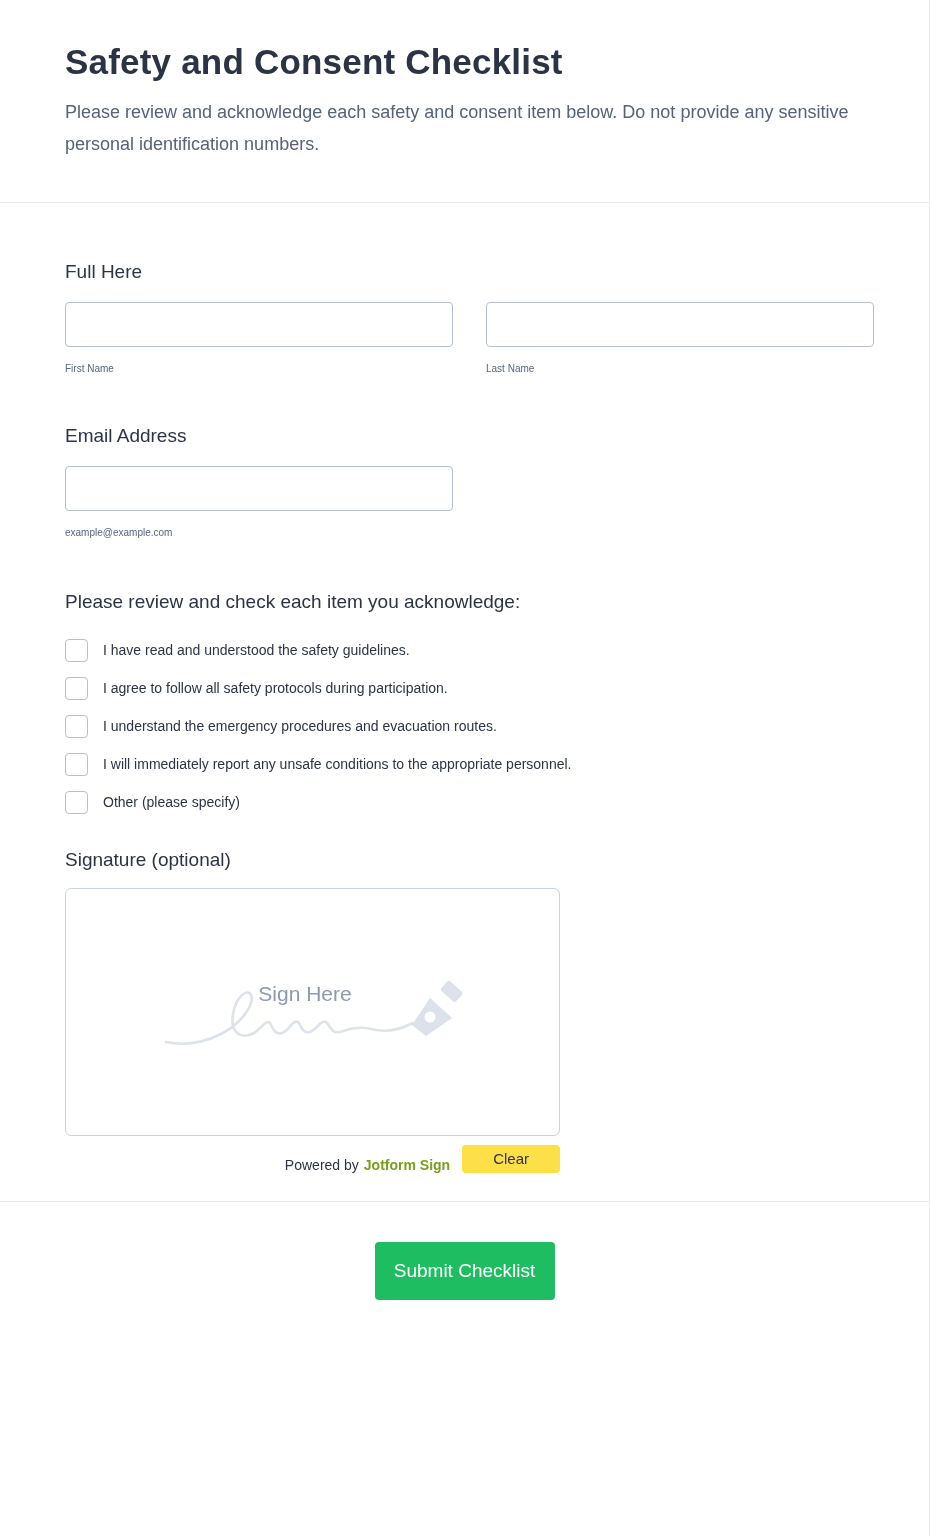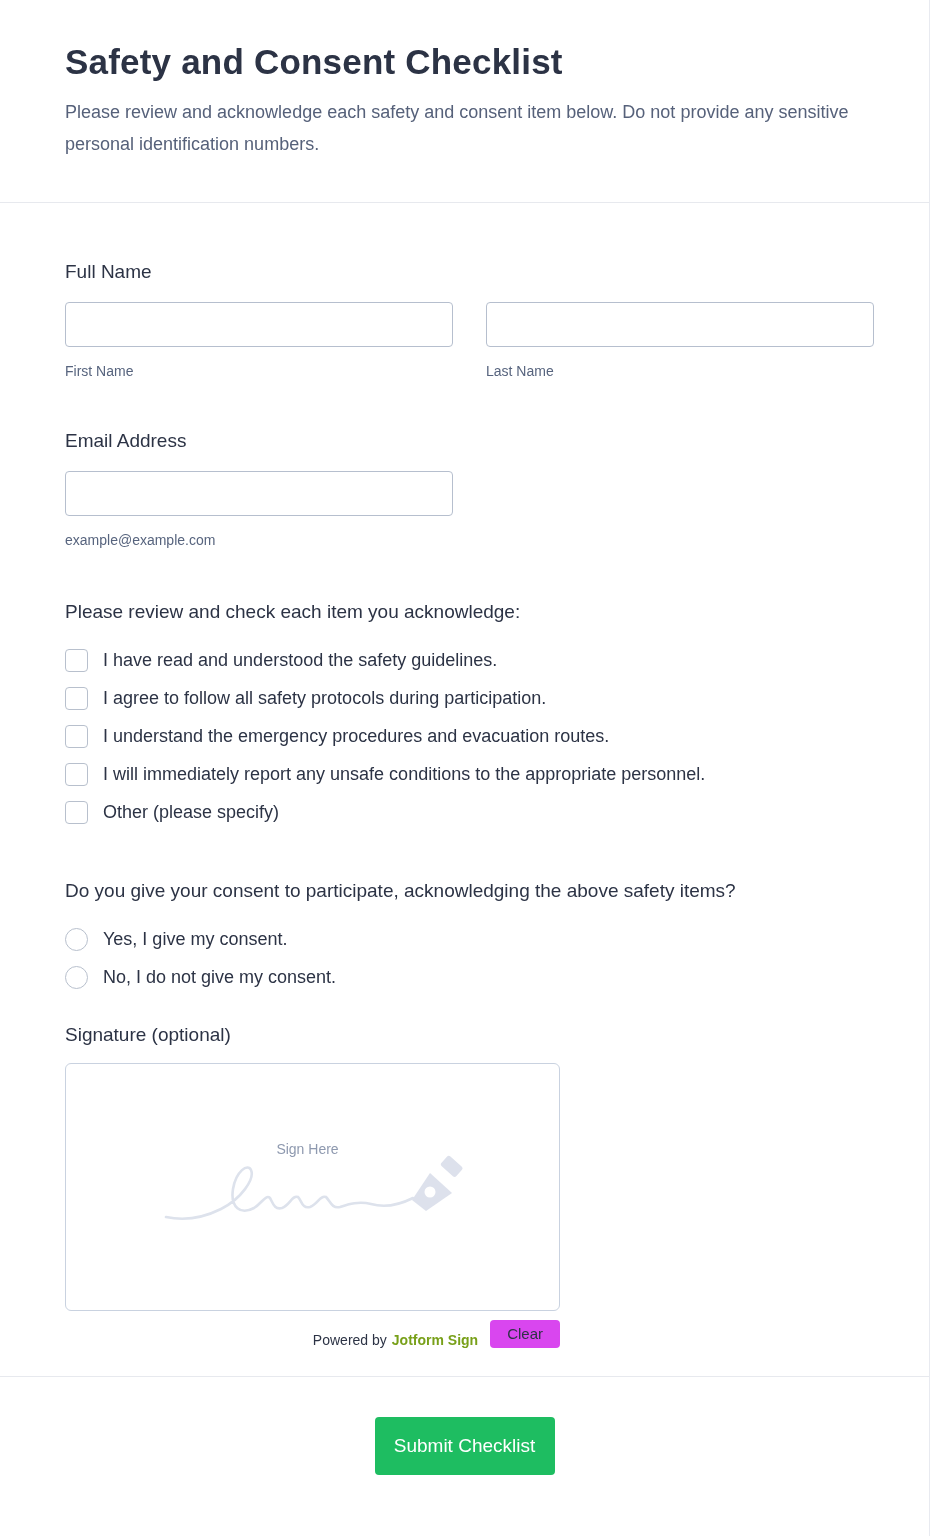--- a/index.html
+++ b/index.html
@@ -62,21 +62,21 @@
     border: 1px solid #b6bfce;
     border-radius: 4px;
     background: #ffffff;
     font-size: 16px;
     color: #2c3345;
     padding: 0 10px;
     outline: none;
   }
   .sublabel {
     margin-top: 16px;
-    font-size: 14px;
+    font-size: 10px;
     color: #57647e;
   }
   .section { margin-top: 50px; }
   .email-input-wrap { width: 388px; }
 
   .check-list { margin-top: 25px; list-style: none; }
   .check-row {
     display: flex;
     align-items: center;
     margin-bottom: 15px;
@@ -96,21 +96,21 @@
     flex: 0 0 auto;
     width: 23px;
     height: 23px;
     border: 1.5px solid #b8c0cd;
     border-radius: 50%;
     background: #ffffff;
     cursor: pointer;
   }
   .opt-label {
     margin-left: 15px;
-    font-size: 18px;
+    font-size: 14px;
     color: #2c3345;
     line-height: 23px;
   }
   .consent-section { margin-top: 55px; }
   .radio-list { margin-top: 25px; list-style: none; }
 
   .signature-section { margin-top: 34px; }
   .signature-pad {
     position: relative;
     margin-top: 16px;
@@ -124,24 +124,24 @@
   .sign-placeholder {
     position: absolute;
     left: 50%;
     top: 50%;
     transform: translate(-50%, -50%);
     width: 300px;
     height: 92px;
   }
   .sign-here-text {
     position: absolute;
-    top: 0;
+    top: 16px;
     left: 50%;
     transform: translateX(-58%);
-    font-size: 14px;
+    font-size: 21px;
     color: #8e99af;
     white-space: nowrap;
   }
   .sign-graphic { position: absolute; left: 0; top: 10px; }
 
   .powered-row {
     width: 495px;
     margin-top: 9px;
     display: flex;
     justify-content: flex-end;
@@ -152,25 +152,25 @@
   .brand-link {
     font-size: 14px;
     font-weight: 700;
     color: #78a019;
     text-decoration: none;
     cursor: pointer;
     margin-left: -7px;
   }
   .clear-btn {
     border: none;
-    background: #d946ef;
+    background: #fde047;
     color: #2c3345;
     font-size: 15px;
     font-family: "Liberation Sans", sans-serif;
-    padding: 5px 17px;
+    padding: 5px 31px;
     border-radius: 4px;
     cursor: pointer;
     line-height: 18px;
   }
   .bottom-divider { margin-top: 28px; }
   .submit-row {
     display: flex;
     justify-content: center;
     margin-top: 40px;
     padding-bottom: 50px;
@@ -196,21 +196,21 @@
   <div class="header">
     <h1 class="form-title">Safety and Consent Checklist</h1>
     <p class="form-subtitle">Please review and acknowledge each safety and consent item below. Do not provide any sensitive personal identification numbers.</p>
   </div>
 
   <div class="divider"></div>
 
   <div class="content">
 
     <div>
-      <div class="q-label">Full Name</div>
+      <div class="q-label">Full Here</div>
       <div class="row">
         <div class="field-col-first">
           <input type="text" class="text-input" value="" style="">
           <div class="sublabel">First Name</div>
         </div>
         <div class="field-col-last">
           <input type="text" class="text-input" value="" style="">
           <div class="sublabel">Last Name</div>
         </div>
       </div>
@@ -248,35 +248,20 @@
             <span class="opt-label">I will immediately report any unsafe conditions to the appropriate personnel.</span>
           </li>
 
           <li class="check-row">
             <span class="checkbox" role="checkbox" aria-checked="false"></span>
             <span class="opt-label">Other (please specify)</span>
           </li>
         </ul>
     </div>
 
-    <div class="consent-section">
-      <div class="q-label">Do you give your consent to participate, acknowledging the above safety items?</div>
-      <ul class="radio-list">
-
-          <li class="check-row">
-            <span class="radio" role="radio" aria-checked="false"></span>
-            <span class="opt-label">Yes, I give my consent.</span>
-          </li>
-
-          <li class="check-row">
-            <span class="radio" role="radio" aria-checked="false"></span>
-            <span class="opt-label">No, I do not give my consent.</span>
-          </li>
-        </ul>
-    </div>
 
     <div class="signature-section">
       <div class="q-label">Signature (optional)</div>
       <div class="signature-pad">
         <div class="sign-placeholder">
           <div class="sign-here-text">Sign Here</div>
           <svg class="sign-graphic" width="300" height="80" viewBox="0 0 300 80" fill="none">
             <path d="M3 66 C22 70 42 66 58 58 C78 48 92 28 88 19 C85 12 73 20 70 38 C67 57 78 64 91 57 C99 52 103 43 107 47 C110 52 111 59 119 57 C127 54 129 44 135 46 C139 50 139 58 147 56 C155 53 157 44 163 46 C167 50 169 58 177 56 C186 53 196 50 208 53 C222 57 238 53 250 47" stroke="#dde2ec" stroke-width="2.6" stroke-linecap="round" fill="none"></path>
             <path d="M249 49 L267 22 L289 42 L263 60 Z" fill="#dde1ec"></path>
             <circle cx="267" cy="41" r="5.5" fill="#ffffff"></circle>

